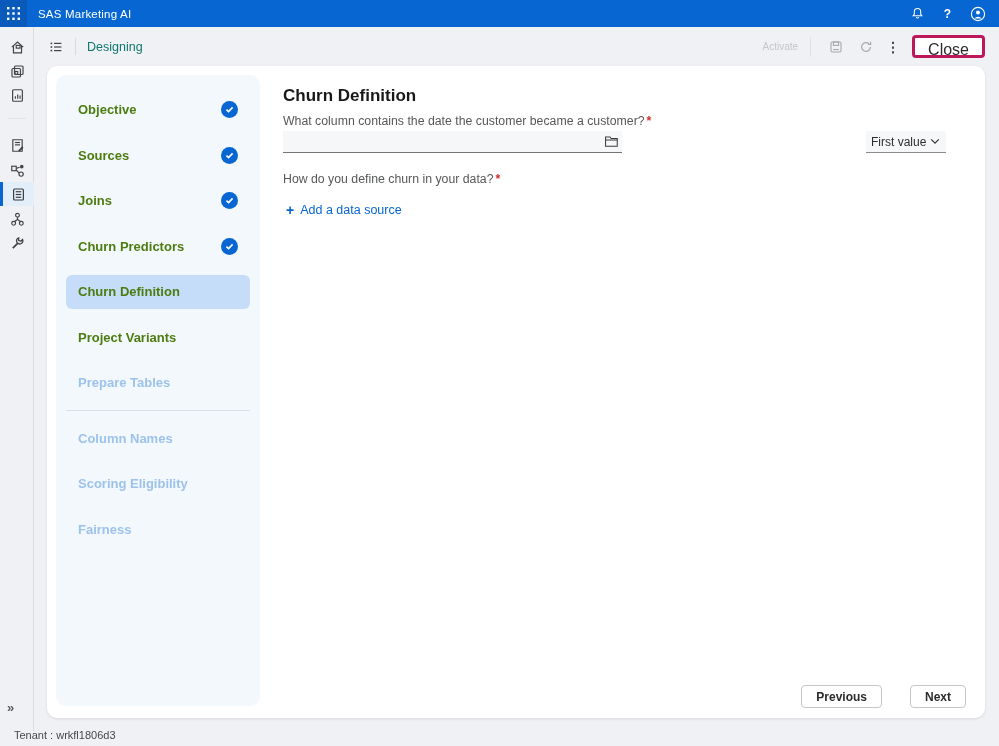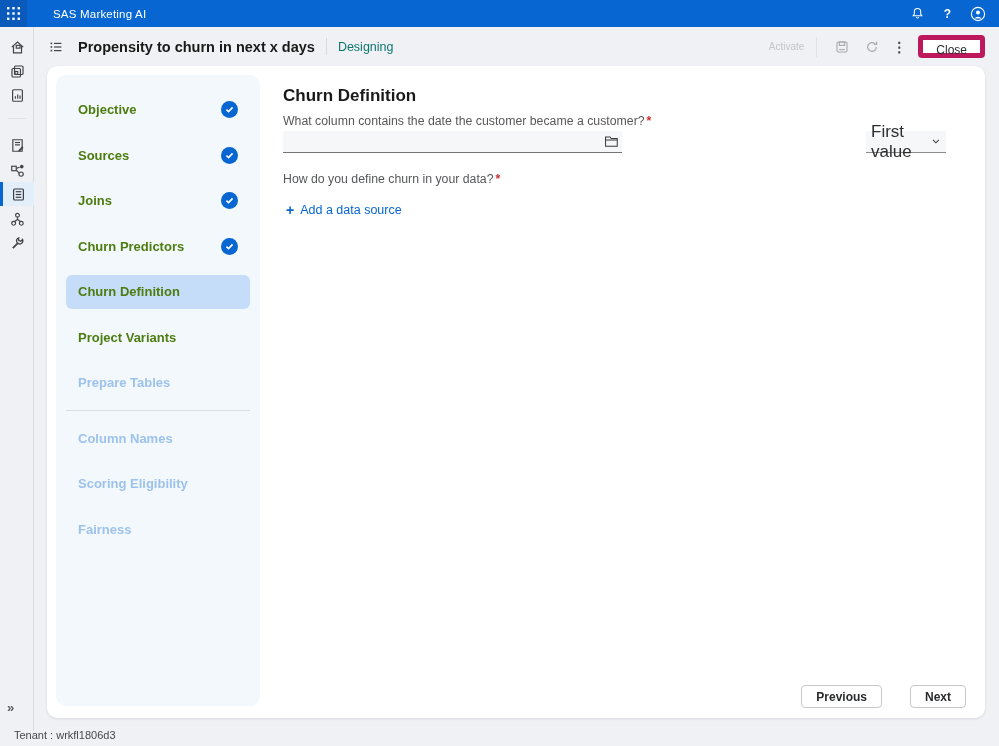--- a/index.html
+++ b/index.html
@@ -10,21 +10,21 @@
     position: relative;
     overflow: hidden;
     color: #19191a;
   }
   
   .topbar {
     position: absolute; left:0; top:0; width:999px; height:27px;
     background:#0766d1; display:flex; align-items:center; color:#fff;
   }
   .apps-btn { width:27px; height:27px; background:#0a5abc; display:flex; align-items:center; justify-content:center; cursor:pointer; flex:0 0 auto; }
-  .topbar-title { font-size:11.5px; margin-left:26px; letter-spacing:.2px; }
+  .topbar-title { font-size:11.5px; margin-left:11px; letter-spacing:.2px; }
   .topbar-right { margin-left:auto; display:flex; align-items:center; gap:19px; padding-right:13px; }
   .topbar-right .help-glyph { font-size:12px; font-weight:bold; color:#fff; }
   .tb-icon { display:flex; align-items:center; justify-content:center; cursor:pointer; }
 
   
   .rail {
     position:absolute; left:0; top:27px; width:34px; height:704px;
     border-right:1px solid #dadbdd;
   }
   .rail-icon { position:absolute; left:5px; width:24px; height:24px; display:flex; align-items:center; justify-content:center; cursor:pointer; }
@@ -40,22 +40,22 @@
   .list-icon { margin-left:13px; display:flex; cursor:pointer; }
   .project-title { font-size:14.5px; font-weight:bold; margin-left:14px; color:#19191a; }
   .vsep { width:1px; height:17px; background:#d9dadc; margin:0 11px; }
   .status-text { font-size:12.5px; color:#0f766e; }
   .header-right { margin-left:auto; display:flex; align-items:center; padding-right:14px; }
   .activate { font-size:10px; color:#c5c6c8; margin-right:12px; cursor:default; }
   .hsep { width:1px; height:20px; background:#e0e1e3; margin-right:13px; }
   .hicon { display:flex; align-items:center; justify-content:center; width:24px; height:24px; margin-right:6px; cursor:pointer; }
   .kebab { font-size:14px; color:#4a4b4d; font-weight:bold; width:18px; text-align:center; margin-right:10px; cursor:pointer; }
   .close-btn {
-    background:#fff; border:5px solid #be185d; border-radius:4px;
-    font-family:"Liberation Sans",sans-serif; font-size:12px; color:#2a2b2d;
+    background:#fff; border:3px solid #be185d; border-radius:4px;
+    font-family:"Liberation Sans",sans-serif; font-size:16px; color:#2a2b2d;
     padding:3px 13px; height:23px; cursor:pointer;
   }
 
   
   .main-card {
     position:absolute; left:47px; top:66px; width:938px; height:652px;
     background:#fff; border-radius:10px; box-shadow:0 1px 3px rgba(0,0,0,.10);
   }
 
   
@@ -94,21 +94,21 @@
     flex:1; border:none; background:transparent; outline:none; height:20px;
     font-family:"Liberation Sans",sans-serif; font-size:12.5px; padding:0 4px; color:#19191a;
   }
   .folder-btn { width:22px; height:20px; display:flex; align-items:center; justify-content:center; cursor:pointer; }
   .value-select {
     position:absolute; left:583px; top:65px; width:80px; height:22px;
     background:#f6f7f8; border-bottom:1px solid #8a8b8d;
     display:flex; align-items:center; justify-content:space-between;
     padding:0 6px 0 5px; cursor:pointer;
   }
-  .value-select-label { font-size:17px; color:#2d2e30; }
+  .value-select-label { font-size:12px; color:#2d2e30; }
   .add-source-link {
     position:absolute; left:3px; top:136px; display:flex; align-items:center;
     color:#0766d1; font-size:12.5px; cursor:pointer;
   }
   .plus-glyph { font-size:14px; font-weight:bold; margin-right:6px; }
   .wizard-buttons { position:absolute; right:10px; bottom:10px; display:flex; gap:28px; }
   .wiz-btn {
     background:#fff; border:1px solid #c6c7c9; border-radius:4px;
     font-family:"Liberation Sans",sans-serif; font-size:12px; font-weight:bold; color:#2a2b2d;
     height:23px; padding:0 14px; cursor:pointer;
@@ -229,21 +229,20 @@
   <span class="list-icon">
     <svg width="16" height="16" viewBox="0 0 16 16" stroke="#434345" stroke-width="1.2">
       <rect x="2.6" y="3.6" width="1.6" height="1.6" fill="#434345" stroke="none"></rect>
       <line x1="6" y1="4.4" x2="13.4" y2="4.4"></line>
       <rect x="2.6" y="7.2" width="1.6" height="1.6" fill="#434345" stroke="none"></rect>
       <line x1="6" y1="8" x2="13.4" y2="8"></line>
       <rect x="2.6" y="10.8" width="1.6" height="1.6" fill="#434345" stroke="none"></rect>
       <line x1="6" y1="11.6" x2="13.4" y2="11.6"></line>
     </svg>
   </span>
-  <span class="project-title">Propensity to churn in next x days</span>
   <span class="vsep"></span>
   <span class="status-text">Designing</span>
 
   <div class="header-right">
     <span class="activate">Activate</span>
     <span class="hsep"></span>
     <span class="hicon">
       <svg width="16" height="16" viewBox="0 0 16 16" fill="none" stroke="#a7a8aa" stroke-width="1.1">
         <rect x="3" y="3" width="10" height="10" rx="1.2"></rect>
         <rect x="5.4" y="3" width="5.2" height="3.4"></rect>

